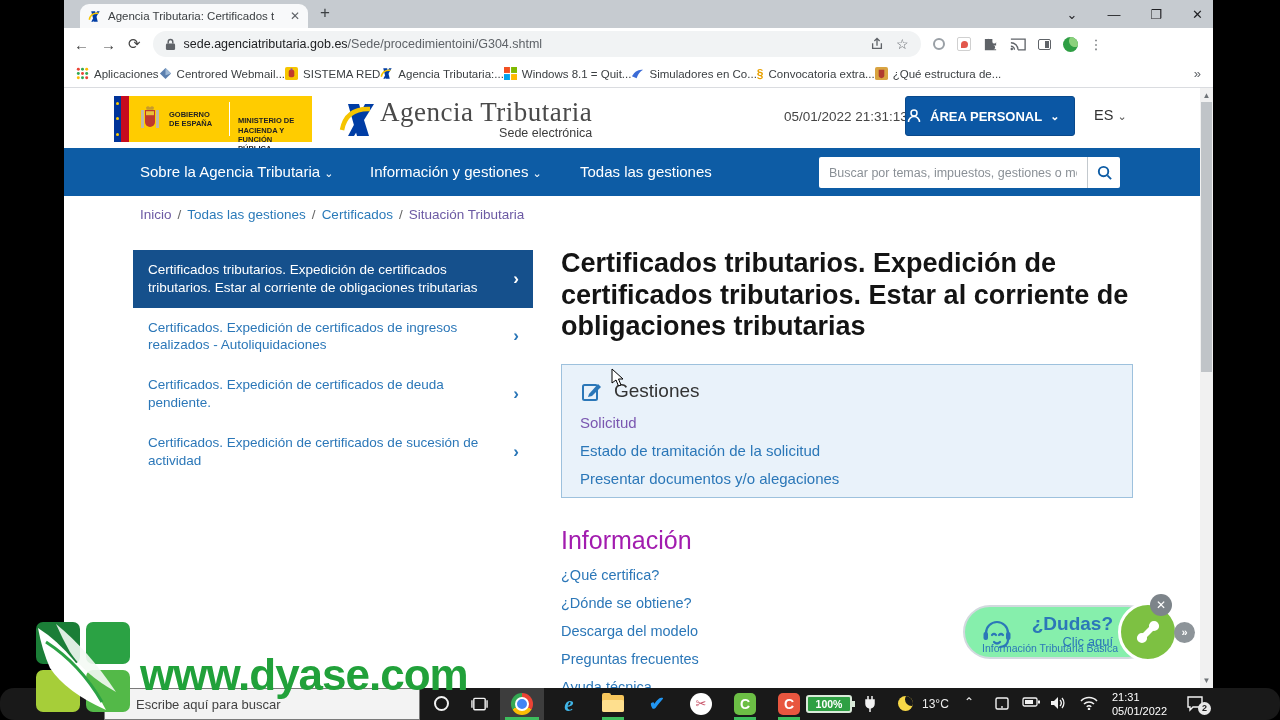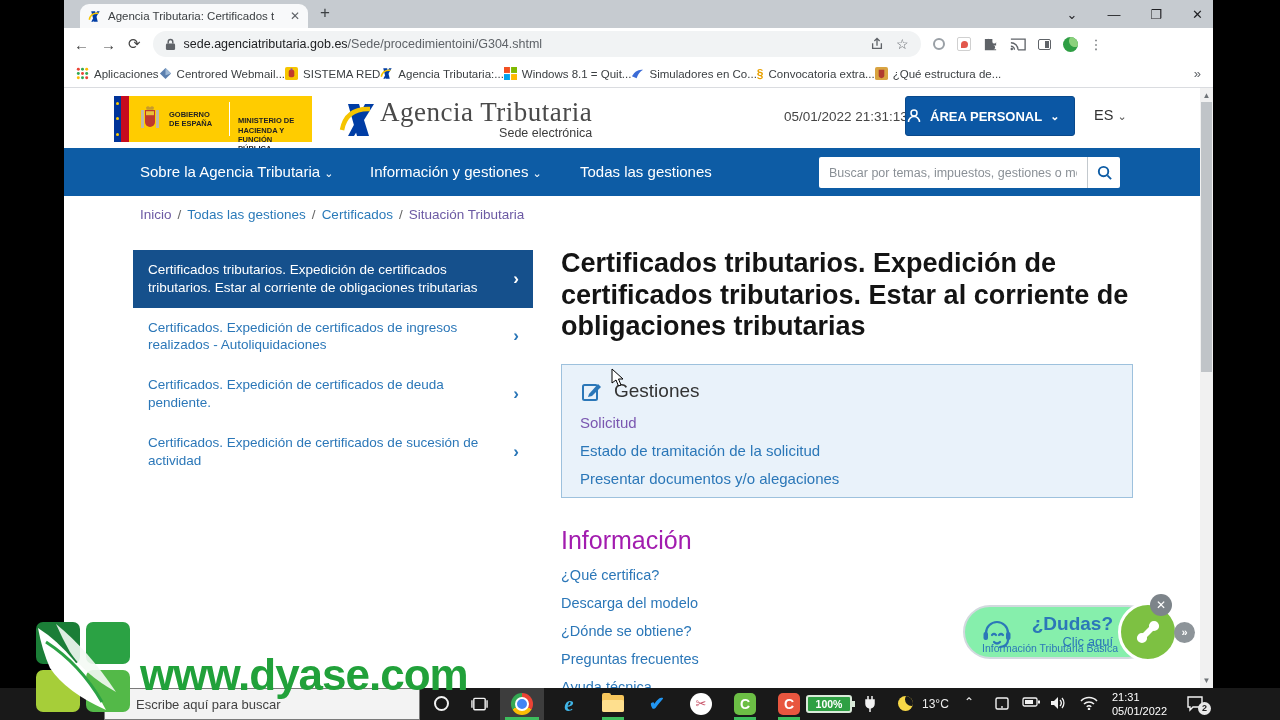--- a/index.html
+++ b/index.html
@@ -112,21 +112,21 @@
   .dudas-clic { position:absolute; right:40px; top:27px; font-size:13px; color:#2b77b8; }
   .dudas-foot { position:absolute; left:10px; bottom:3px; width:150px; font-size:10.5px; color:#2b77b8; text-align:center; }
   .dudas-phone { position:absolute; left:155px; top:8px; width:60px; height:60px; border-radius:50%;
                  background:#7dc142; border:3px solid #fff; display:flex; align-items:center; justify-content:center; }
   .dudas-close { position:absolute; left:187px; top:0; width:22px; height:22px; border-radius:50%;
                  background:#7d848a; color:#fff; font-size:12px; text-align:center; line-height:22px; }
   .dudas-next { position:absolute; left:211px; top:28px; width:21px; height:21px; border-radius:50%;
                 background:#8d9499; color:#fff; font-size:11px; font-weight:bold; text-align:center; line-height:21px; }
 
   
-  .taskbar { position:absolute; left:0; top:688px; width:1280px; height:32px; background:#191919; z-index:10; }
+  .taskbar { position:absolute; left:0; top:688px; width:1280px; height:32px; background:#191919; z-index:10;border-radius:14px; }
   .tb-search { position:absolute; left:104px; top:0; width:316px; height:32px; background:#f3f3f3;
                border:1px solid #7a7a7a; display:flex; align-items:center; gap:8px; padding:0 9px; }
   .tb-search input { border:none; outline:none; background:transparent; font-size:13px; color:#333; width:250px; font-family:inherit; }
   .tb-search input::placeholder { color:#424242; }
   .cortana { position:absolute; left:434px; top:8px; width:15px; height:15px; border:2px solid #f2f2f2; border-radius:50%; }
   .taskview { position:absolute; left:471px; top:8px; }
   .tb-ic { position:absolute; top:5px; width:22px; height:22px; }
   .chrome-hl { position:absolute; left:500px; top:0; width:44px; height:32px; background:#3d3d3d; }
   .underline { position:absolute; top:29px; height:3px; background:#3dbd5d; }
   .chrome-ic { border-radius:50%; background:conic-gradient(from -45deg, #ea4335 0 120deg, #4285f4 0 120.1deg, #fbbc04 120.1deg 240deg, #34a853 240deg 360deg);
@@ -380,22 +380,22 @@
             </svg>
           <span>Gestiones</span>
         </div>
         <a class="gest-link visited">Solicitud</a>
         <a class="gest-link">Estado de tramitación de la solicitud</a>
         <a class="gest-link">Presentar documentos y/o alegaciones</a>
       </div>
       <div class="info-sec">
         <div class="info-h">Información</div>
         <a class="info-link">¿Qué certifica?</a>
+        <a class="info-link">¿Dónde se obtiene?</a>
         <a class="info-link">Descarga del modelo</a>
-        <a class="info-link">¿Dónde se obtiene?</a>
         <a class="info-link">Preguntas frecuentes</a>
         <a class="info-link">Ayuda técnica</a>
       </div>
     </div>
 
     <div class="scrollbar">
       <div class="sb-arrow" style="top:1px;">▲</div>
       <div class="sb-thumb"></div>
       <div class="sb-arrow" style="top:586px;">▼</div>
     </div>

